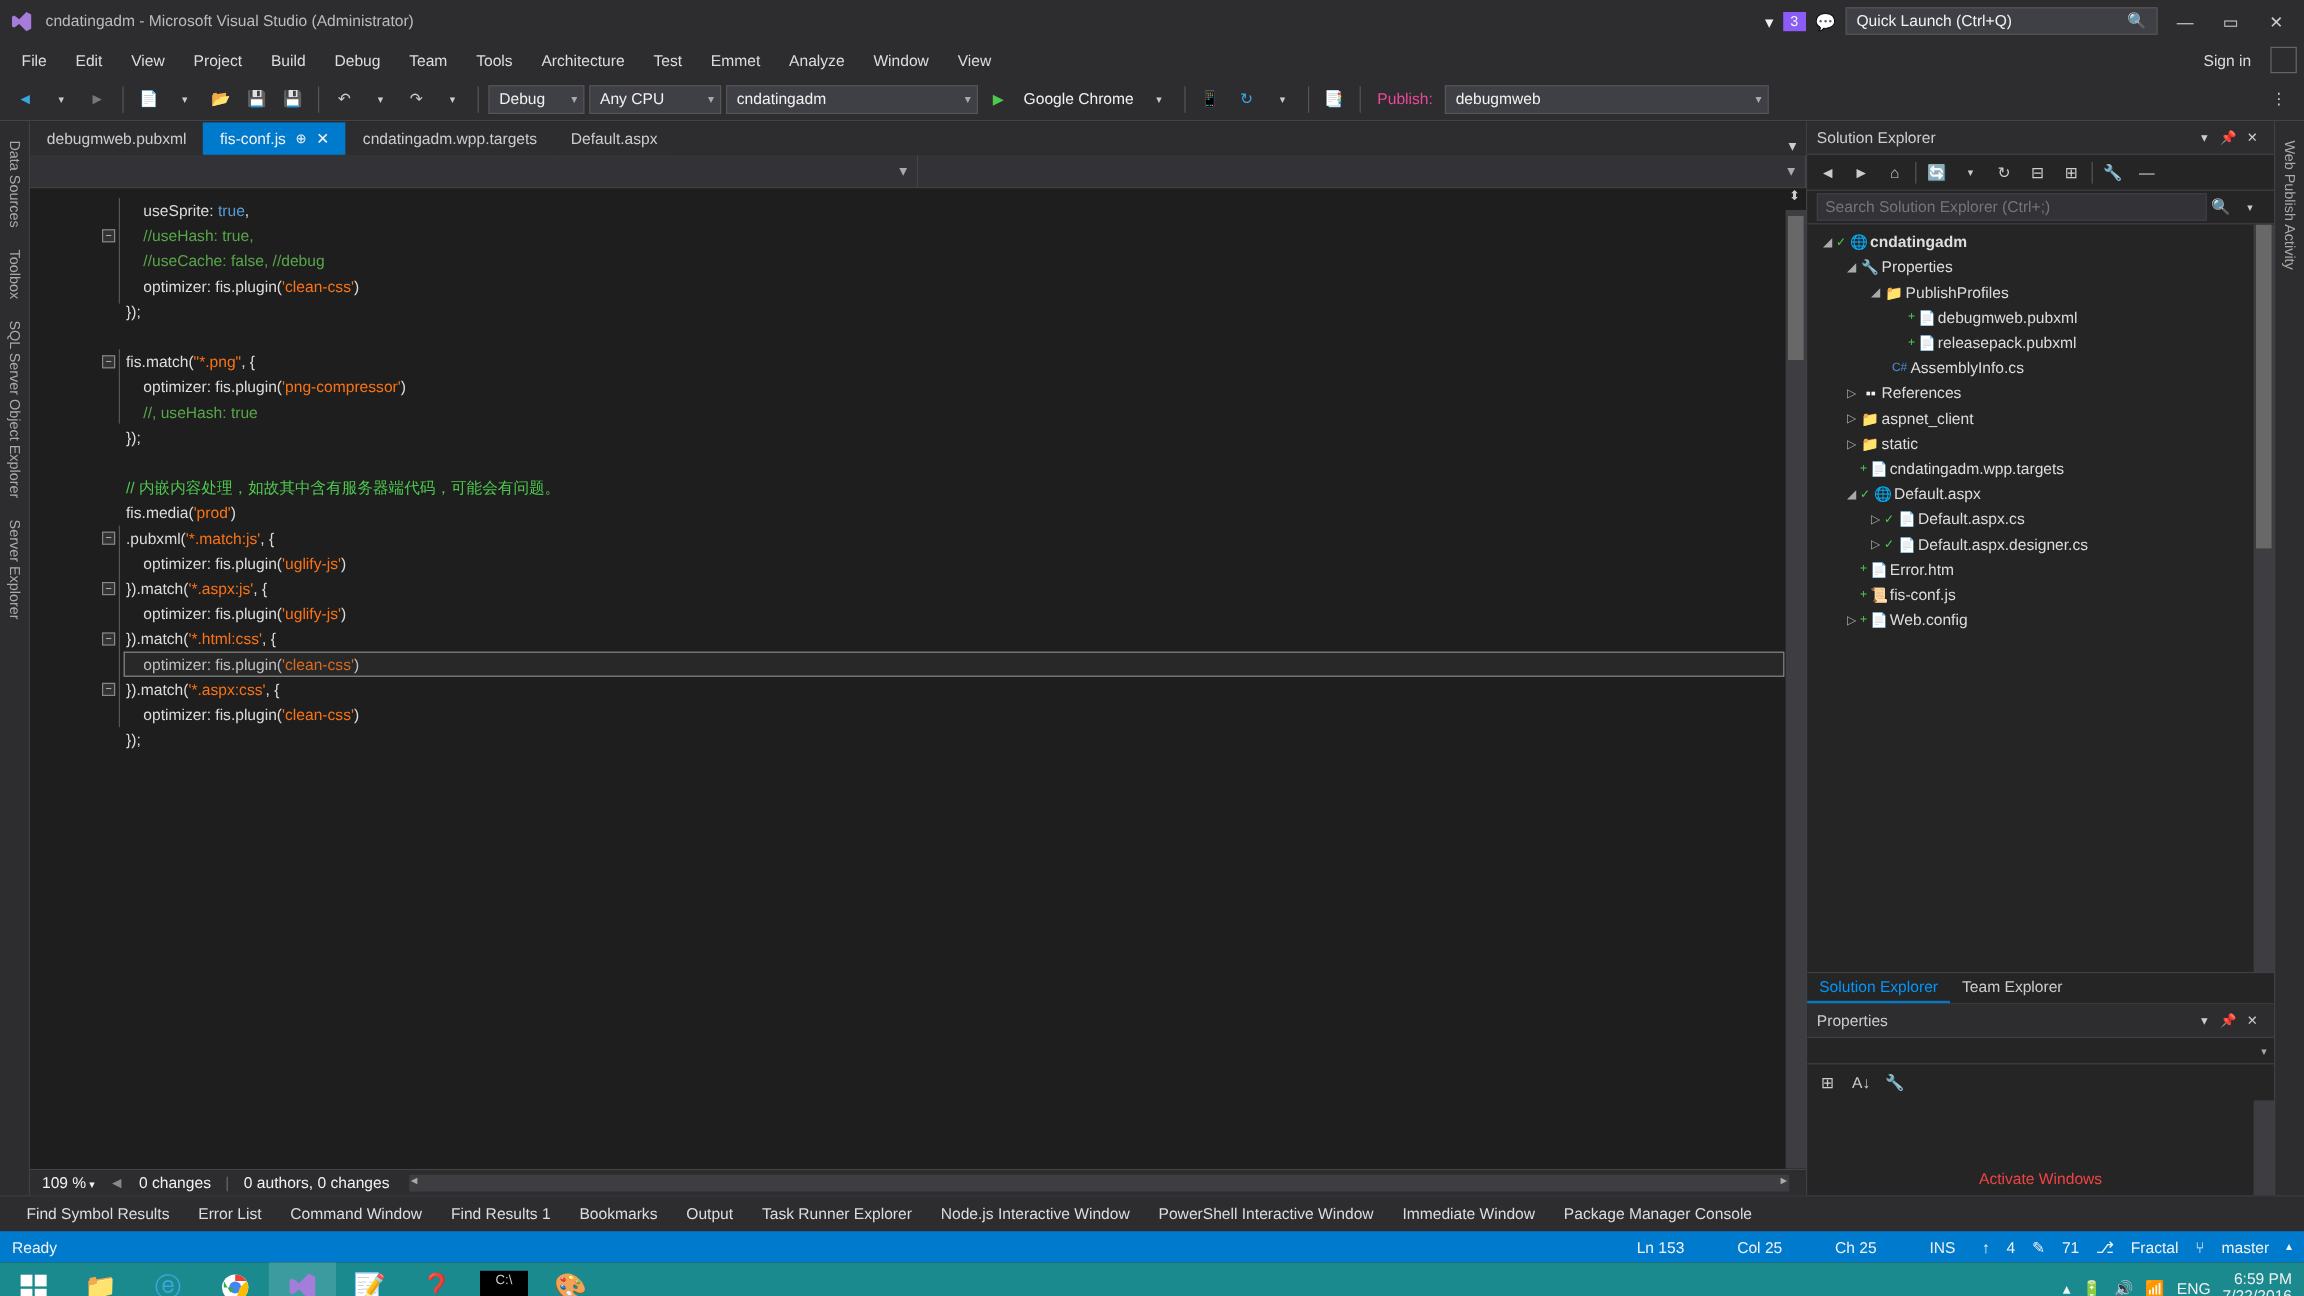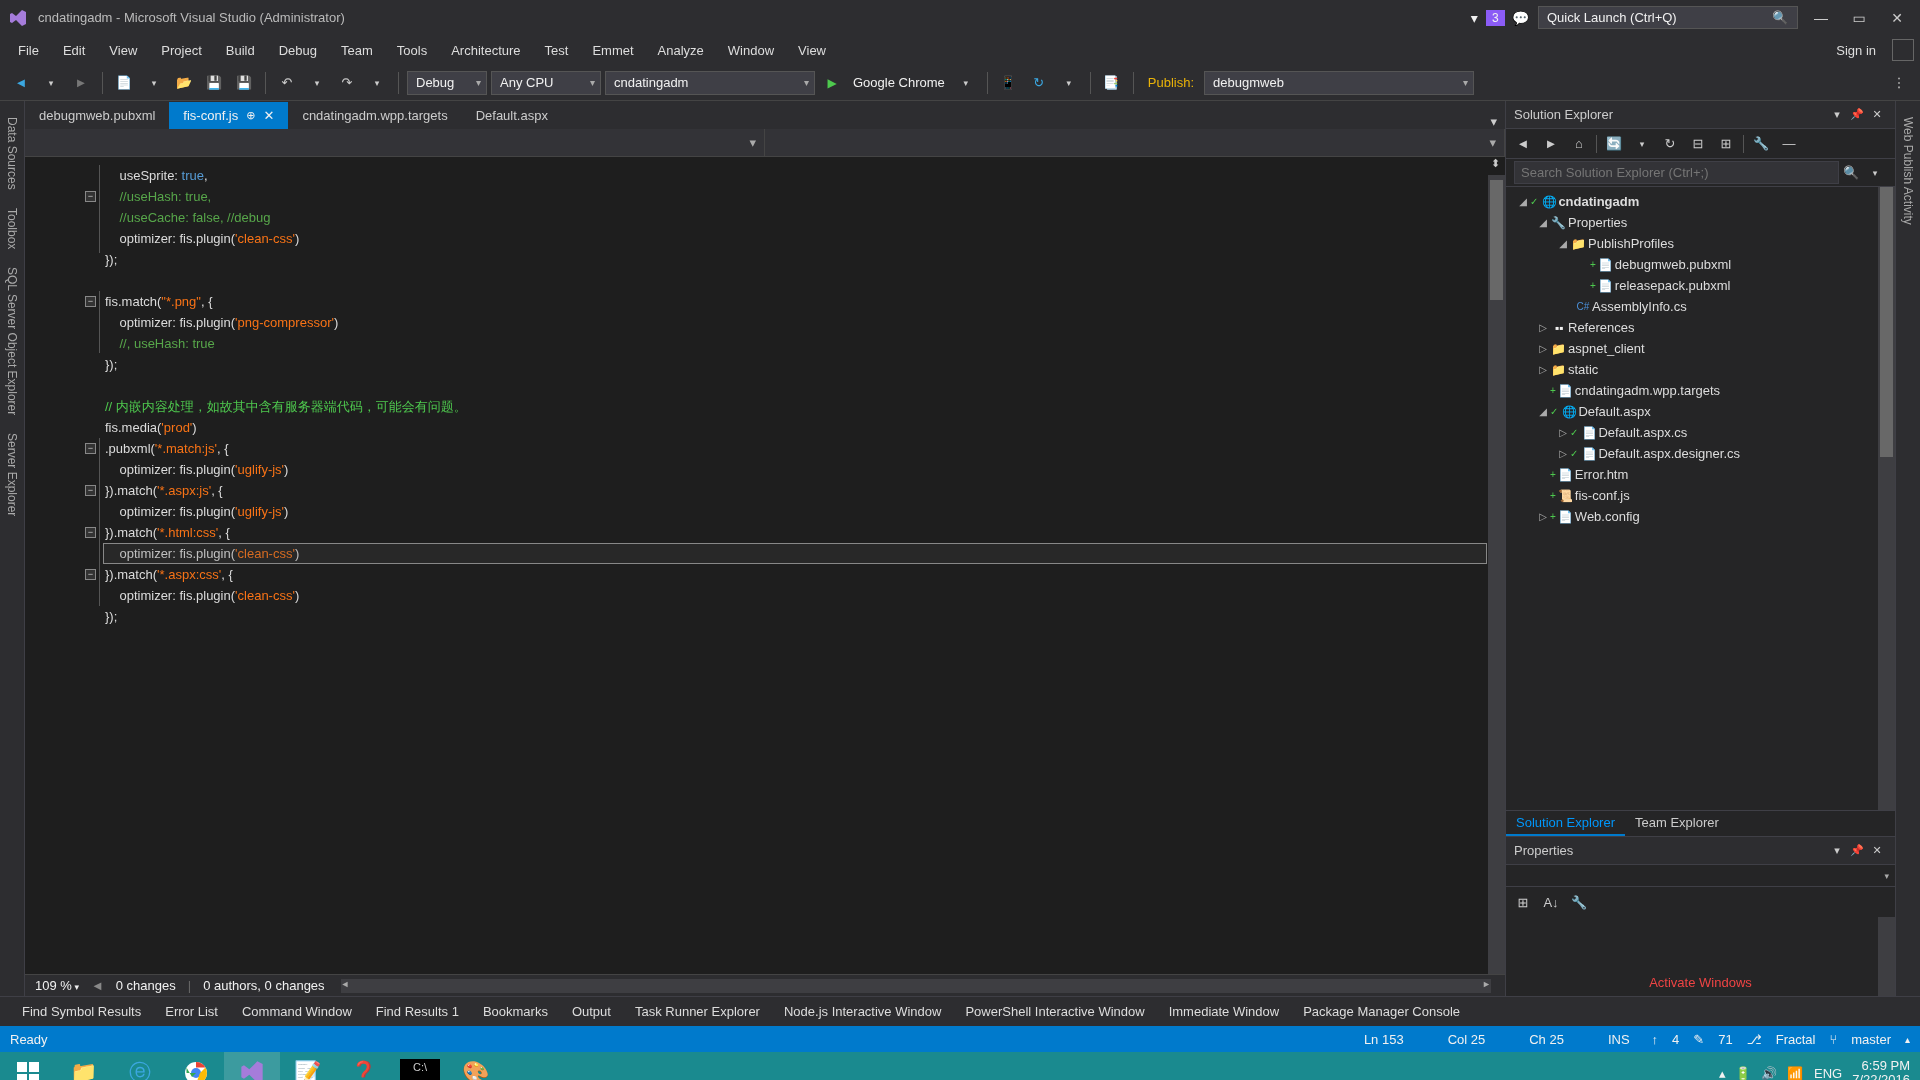--- a/index.html
+++ b/index.html
@@ -167,21 +167,21 @@
   <div class="tbtn playbtn">▶</div>
   <div style="padding:0 4px">Google Chrome</div>
   <div class="tbtn" style="font-size:9px">▾</div>
   <div class="tsep"></div>
   <div class="tbtn">📱</div>
   <div class="tbtn" style="color:#3ba7e0">↻</div>
   <div class="tbtn" style="font-size:9px">▾</div>
   <div class="tsep"></div>
   <div class="tbtn" style="color:#d4a558">📑</div>
   <div class="tsep"></div>
-  <div style="padding:0 6px;color:#eab308">Publish:</div>
+  <div style="padding:0 6px;color:#ec4899">Publish:</div>
   <div class="tdrop" style="min-width:270px">
       <span>debugmweb</span>
     </div>
   <div class="tbtn" style="margin-left:auto">⋮</div>
 </div>
 
 <div class="content">
   <div class="leftside">
     <span>Data Sources</span>
     <span>Toolbox</span>

